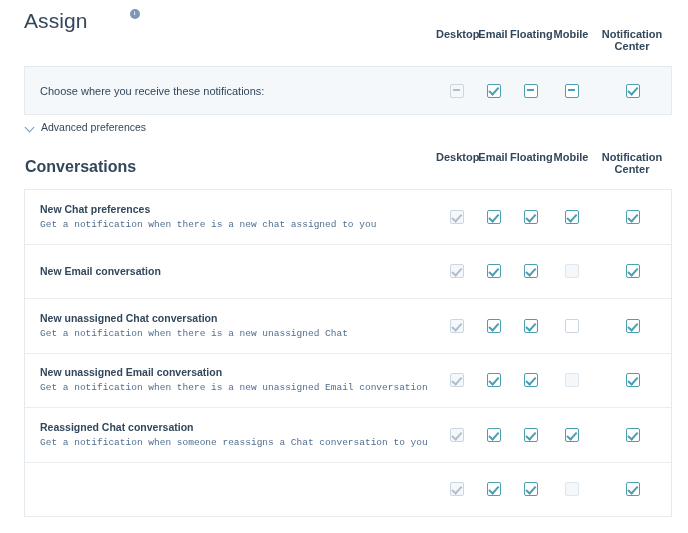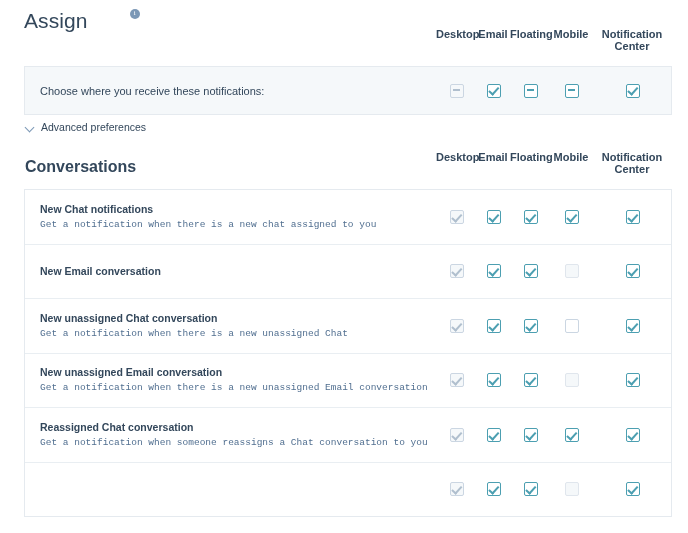--- a/index.html
+++ b/index.html
@@ -294,21 +294,21 @@
     <div class="col-head desktop">Desktop</div>
     <div class="col-head email">Email</div>
     <div class="col-head floating">Floating</div>
     <div class="col-head mobile">Mobile</div>
     <div class="col-head notif">Notification Center</div>
   </div>
 
   <div class="rows-table" id="rows-table">
       <div class="pref-row">
         <div class="row-text">
-          <div class="row-title">New Chat notifications</div>
+          <div class="row-title">New Chat preferences</div>
           <div class="row-desc">Get a notification when there is a new chat assigned to you</div>
         </div>
         <div class="row-checks">
           <div class="cell desktop">
             <span class="cb gray-check"></span>
           </div>
           <div class="cell email">
             <span class="cb on"></span>
           </div>
           <div class="cell floating">

